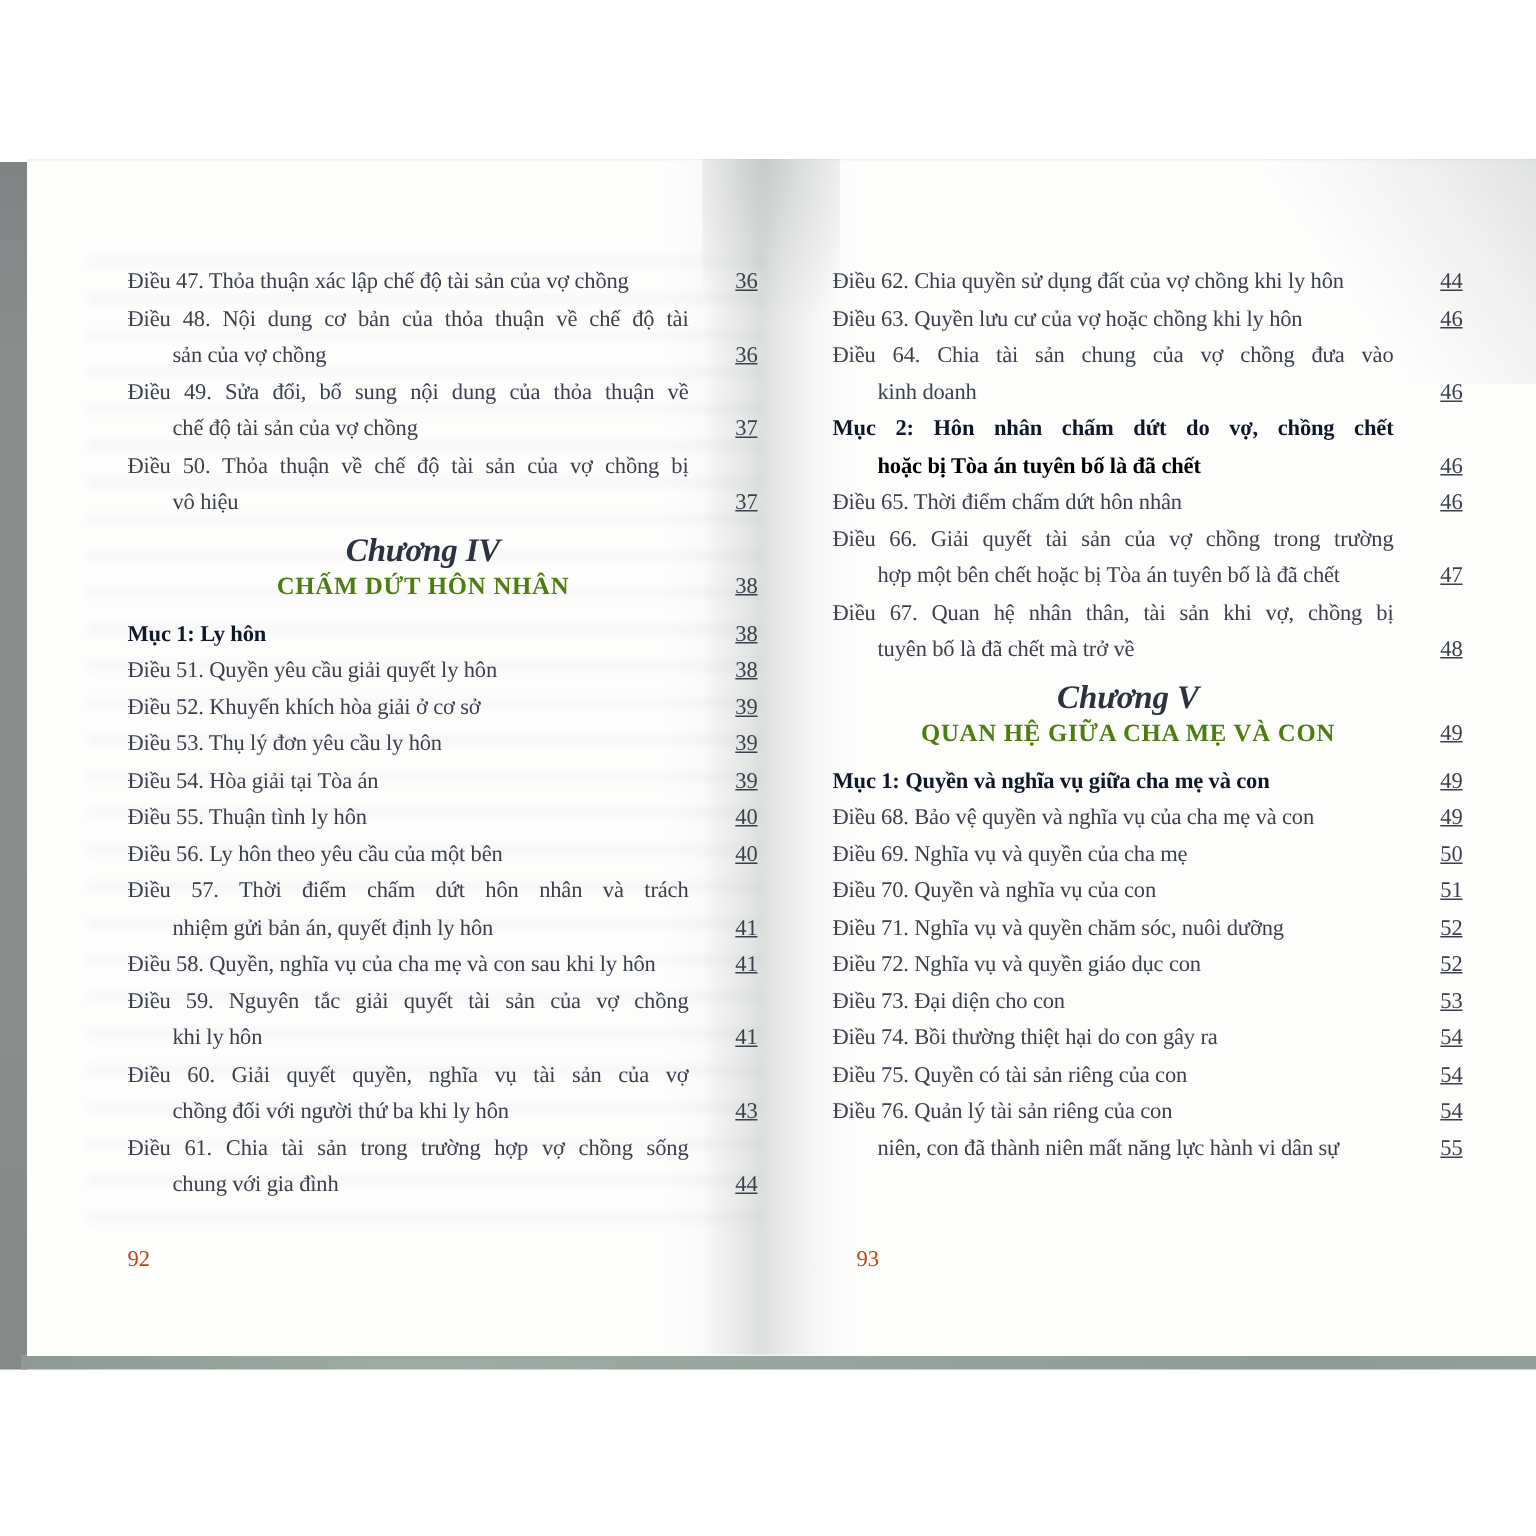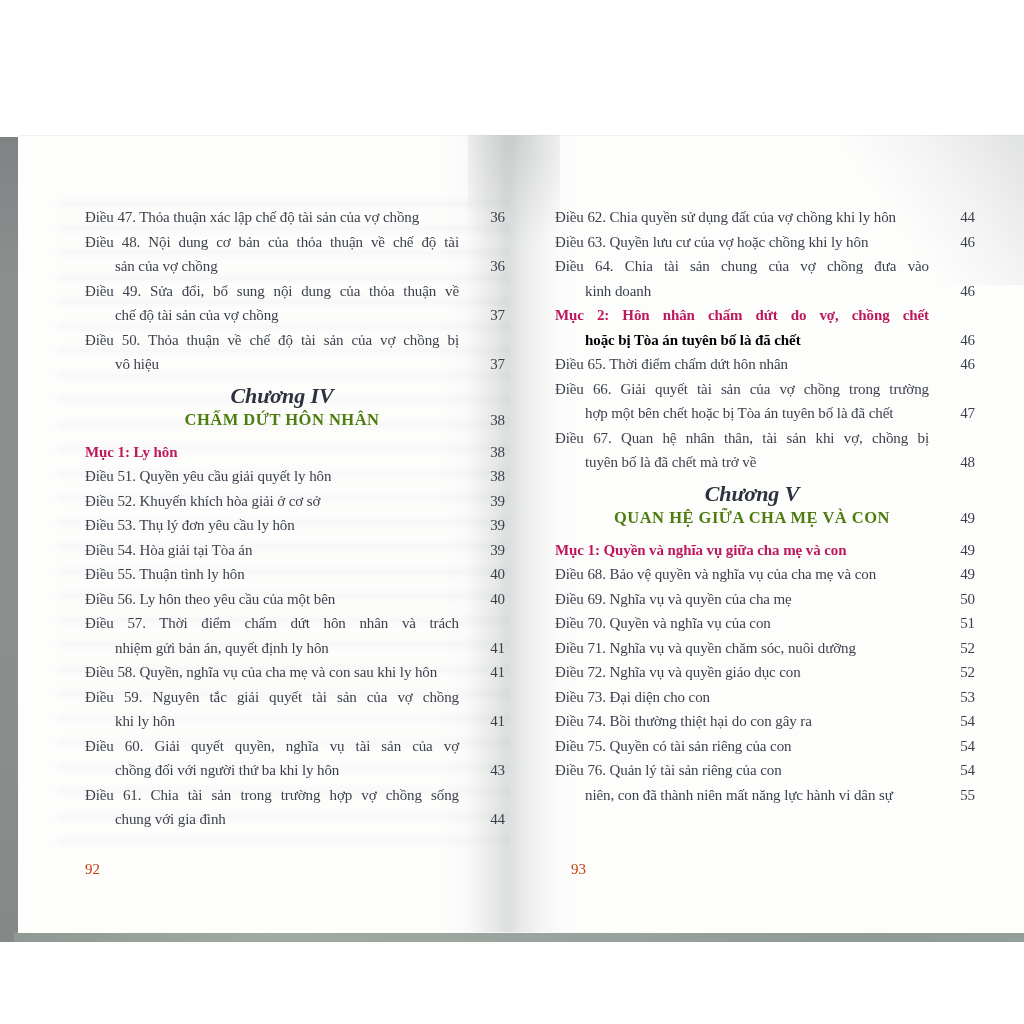--- a/index.html
+++ b/index.html
@@ -1,20 +1,20 @@
 <!DOCTYPE html>
 <html><head>
 <meta charset="utf-8">
 <style>
   html,body{margin:0;padding:0;background:#ffffff;width:1024px;height:1024px;overflow:hidden;}
   body{font-family:"Liberation Serif","DejaVu Serif",serif;}
 
   .photo{position:relative;width:1024px;height:1024px;background:#ffffff;}
 
-  .book{position:absolute;left:0;top:106px;width:1024px;height:567px;margin-top:29px;}
+  .book{position:absolute;left:0;top:106px;width:1024px;height:567px;}
 
   .spine-strip{position:absolute;left:0;top:2px;width:18px;height:805px;
     background:linear-gradient(180deg,#7f8384 0%,#8b8f8e 18%,#8a8e8d 70%,#848887 100%);}
 
   .bottom-edge{position:absolute;left:14px;top:797px;width:1010px;height:10px;
     background:linear-gradient(90deg,#8d9992 0%,#9faaa3 25%,#97a39c 55%,#8e9b94 85%,#93a09a 100%);}
 
   .page{position:absolute;top:0;height:797px;background:#fdfdfc;}
   .page-left{left:18px;width:494px;
     background:linear-gradient(90deg,#fdfdfc 0%,#fdfdfc 86%,#f4f5f4 97%,#eef0ef 100%);
@@ -36,27 +36,27 @@
       rgba(146,152,164,0.13) 0px,rgba(146,152,164,0.13) 7px,
       rgba(0,0,0,0) 7px,rgba(0,0,0,0) 24.5px);}
   .ghost-left{left:40px;top:64px;width:452px;height:660px;opacity:.45;}
 
   .toc{position:absolute;top:70px;width:420px;color:#3a3f4b;font-size:15px;letter-spacing:-0.1px;}
   .toc-left{left:85px;}
   .toc-right{left:555px;}
 
   .line{display:flex;align-items:baseline;line-height:24.5px;position:relative;}
   .line .txt{flex:1 1 auto;white-space:nowrap;overflow:visible;}
-  .line .num{flex:0 0 auto;margin-left:auto;min-width:30px;text-align:right;}
+  .line .num{flex:0 0 auto;margin-left:auto;min-width:30px;text-align:right;text-decoration:underline;}
 
   .line.justify .txt{white-space:normal;text-align:justify;text-align-last:justify;padding-right:46px;}
 
   .entry-cont .txt{padding-left:30px;}
 
-  .section .txt{font-weight:bold;color:#be185d;}
+  .section .txt{font-weight:bold;color:#0f172a;}
   .section-cont .txt{font-weight:bold;color:#000000;padding-left:30px;}
 
   .chapter-label .txt{flex:0 0 auto;margin:0 auto;transform:translateX(-13px);
     font-weight:bold;font-style:italic;font-size:22px;color:#2d3240;}
 
   .chapter-title .txt{flex:0 0 auto;margin:0 auto;transform:translateX(-13px);
     font-weight:bold;font-size:16.5px;letter-spacing:0.5px;color:#4d7c0f;}
   .chapter-title .num{position:absolute;right:0;top:0;font-weight:normal;font-size:15px;letter-spacing:-0.1px;}
 
   .folio{position:absolute;top:722px;width:420px;color:#c2410c;font-size:15px;line-height:24.5px;}

